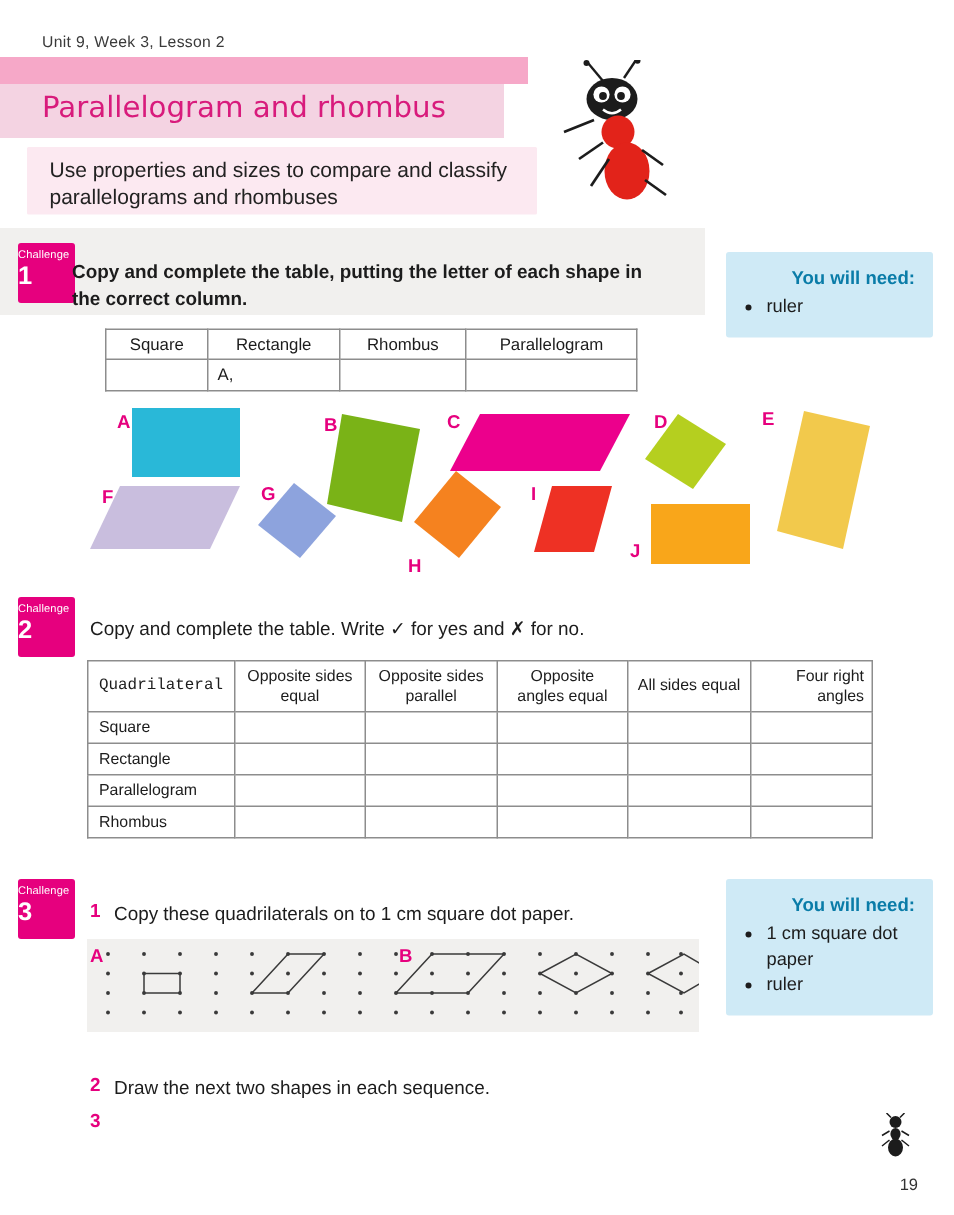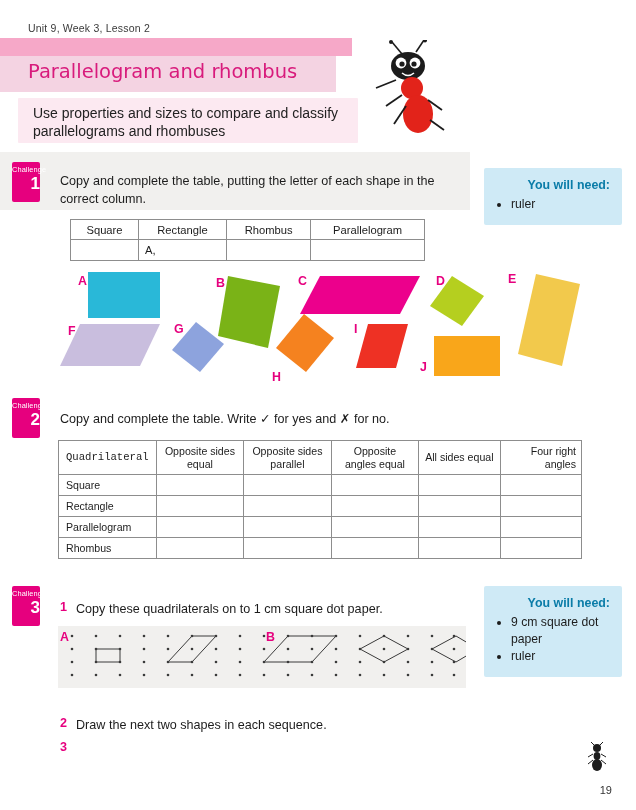--- a/index.html
+++ b/index.html
@@ -51,32 +51,32 @@
   .ant { position: absolute; left: 372px; top: 40px; width: 80px; height: 105px; }
 
   
   .band-grey1 {
     position: absolute; left: 0; top: 152px; width: 470px; height: 58px;
     background: #f1f0ee;
   }
 
   
   .chal {
-    position: absolute; width: 28px; height: 40px;
-    background: #e6007e; color:#fff; text-align:right;
+    position: absolute; width: 38px; height: 40px;
+    background: #e6007e; color:#fff; text-align:left;
     border-radius: 2px;
   }
   .chal .lbl { display:block; font-size:7.4px; margin-top:3px; letter-spacing:.1px;}
   .chal .num { display:block; font-size:17px; font-weight:bold; line-height:17px; margin-top:1px;}
   .chal.c1 { left: 12px; top: 162px; }
   .chal.c2 { left: 12px; top: 398px; }
   .chal.c3 { left: 12px; top: 586px; }
 
   .q-text { position:absolute; font-size: 12.6px; color:#1c1c1c; line-height:18px;}
-  .q1 { left: 60px; top: 172px; width: 400px;}
+  .q1 { left: 48px; top: 172px; width: 400px; font-weight: bold;}
   .q2 { left: 60px; top: 410px; width: 420px;}
 
   
   .ywn {
     position: absolute; background: #cfeaf6; border-radius: 2px;
     padding: 10px 12px 12px 12px;
   }
   .ywn .hd { font-size: 12.4px; color:#0a7ca8; font-weight:bold; margin-bottom:4px;text-align:right; }
   .ywn ul { margin: 0; padding-left: 15px; }
   .ywn li { font-size: 12.2px; line-height: 17px; color:#1c1c1c; }
@@ -276,21 +276,21 @@
     </table>
 
   <div class="chal c3">
     <span class="lbl">Challenge</span>
     <span class="num">3</span>
   </div>
 
   <div class="ywn ywn2">
     <div class="hd">You will need:</div>
     <ul>
-      <li>9 cm square dot paper</li>
+      <li>1 cm square dot paper</li>
       <li>ruler</li>
     </ul>
   </div>
 
   <div class="q3num" style="left:60px; top:600px;">1</div>
   <div class="q3txt" style="left:76px; top:600px; width:390px;">Copy these quadrilaterals on to 1 cm square dot paper.</div>
 
   <div class="dotband"></div>
   <svg class="dotgrid" viewBox="0 0 408 62">
     <g fill="#3a3a3a">

